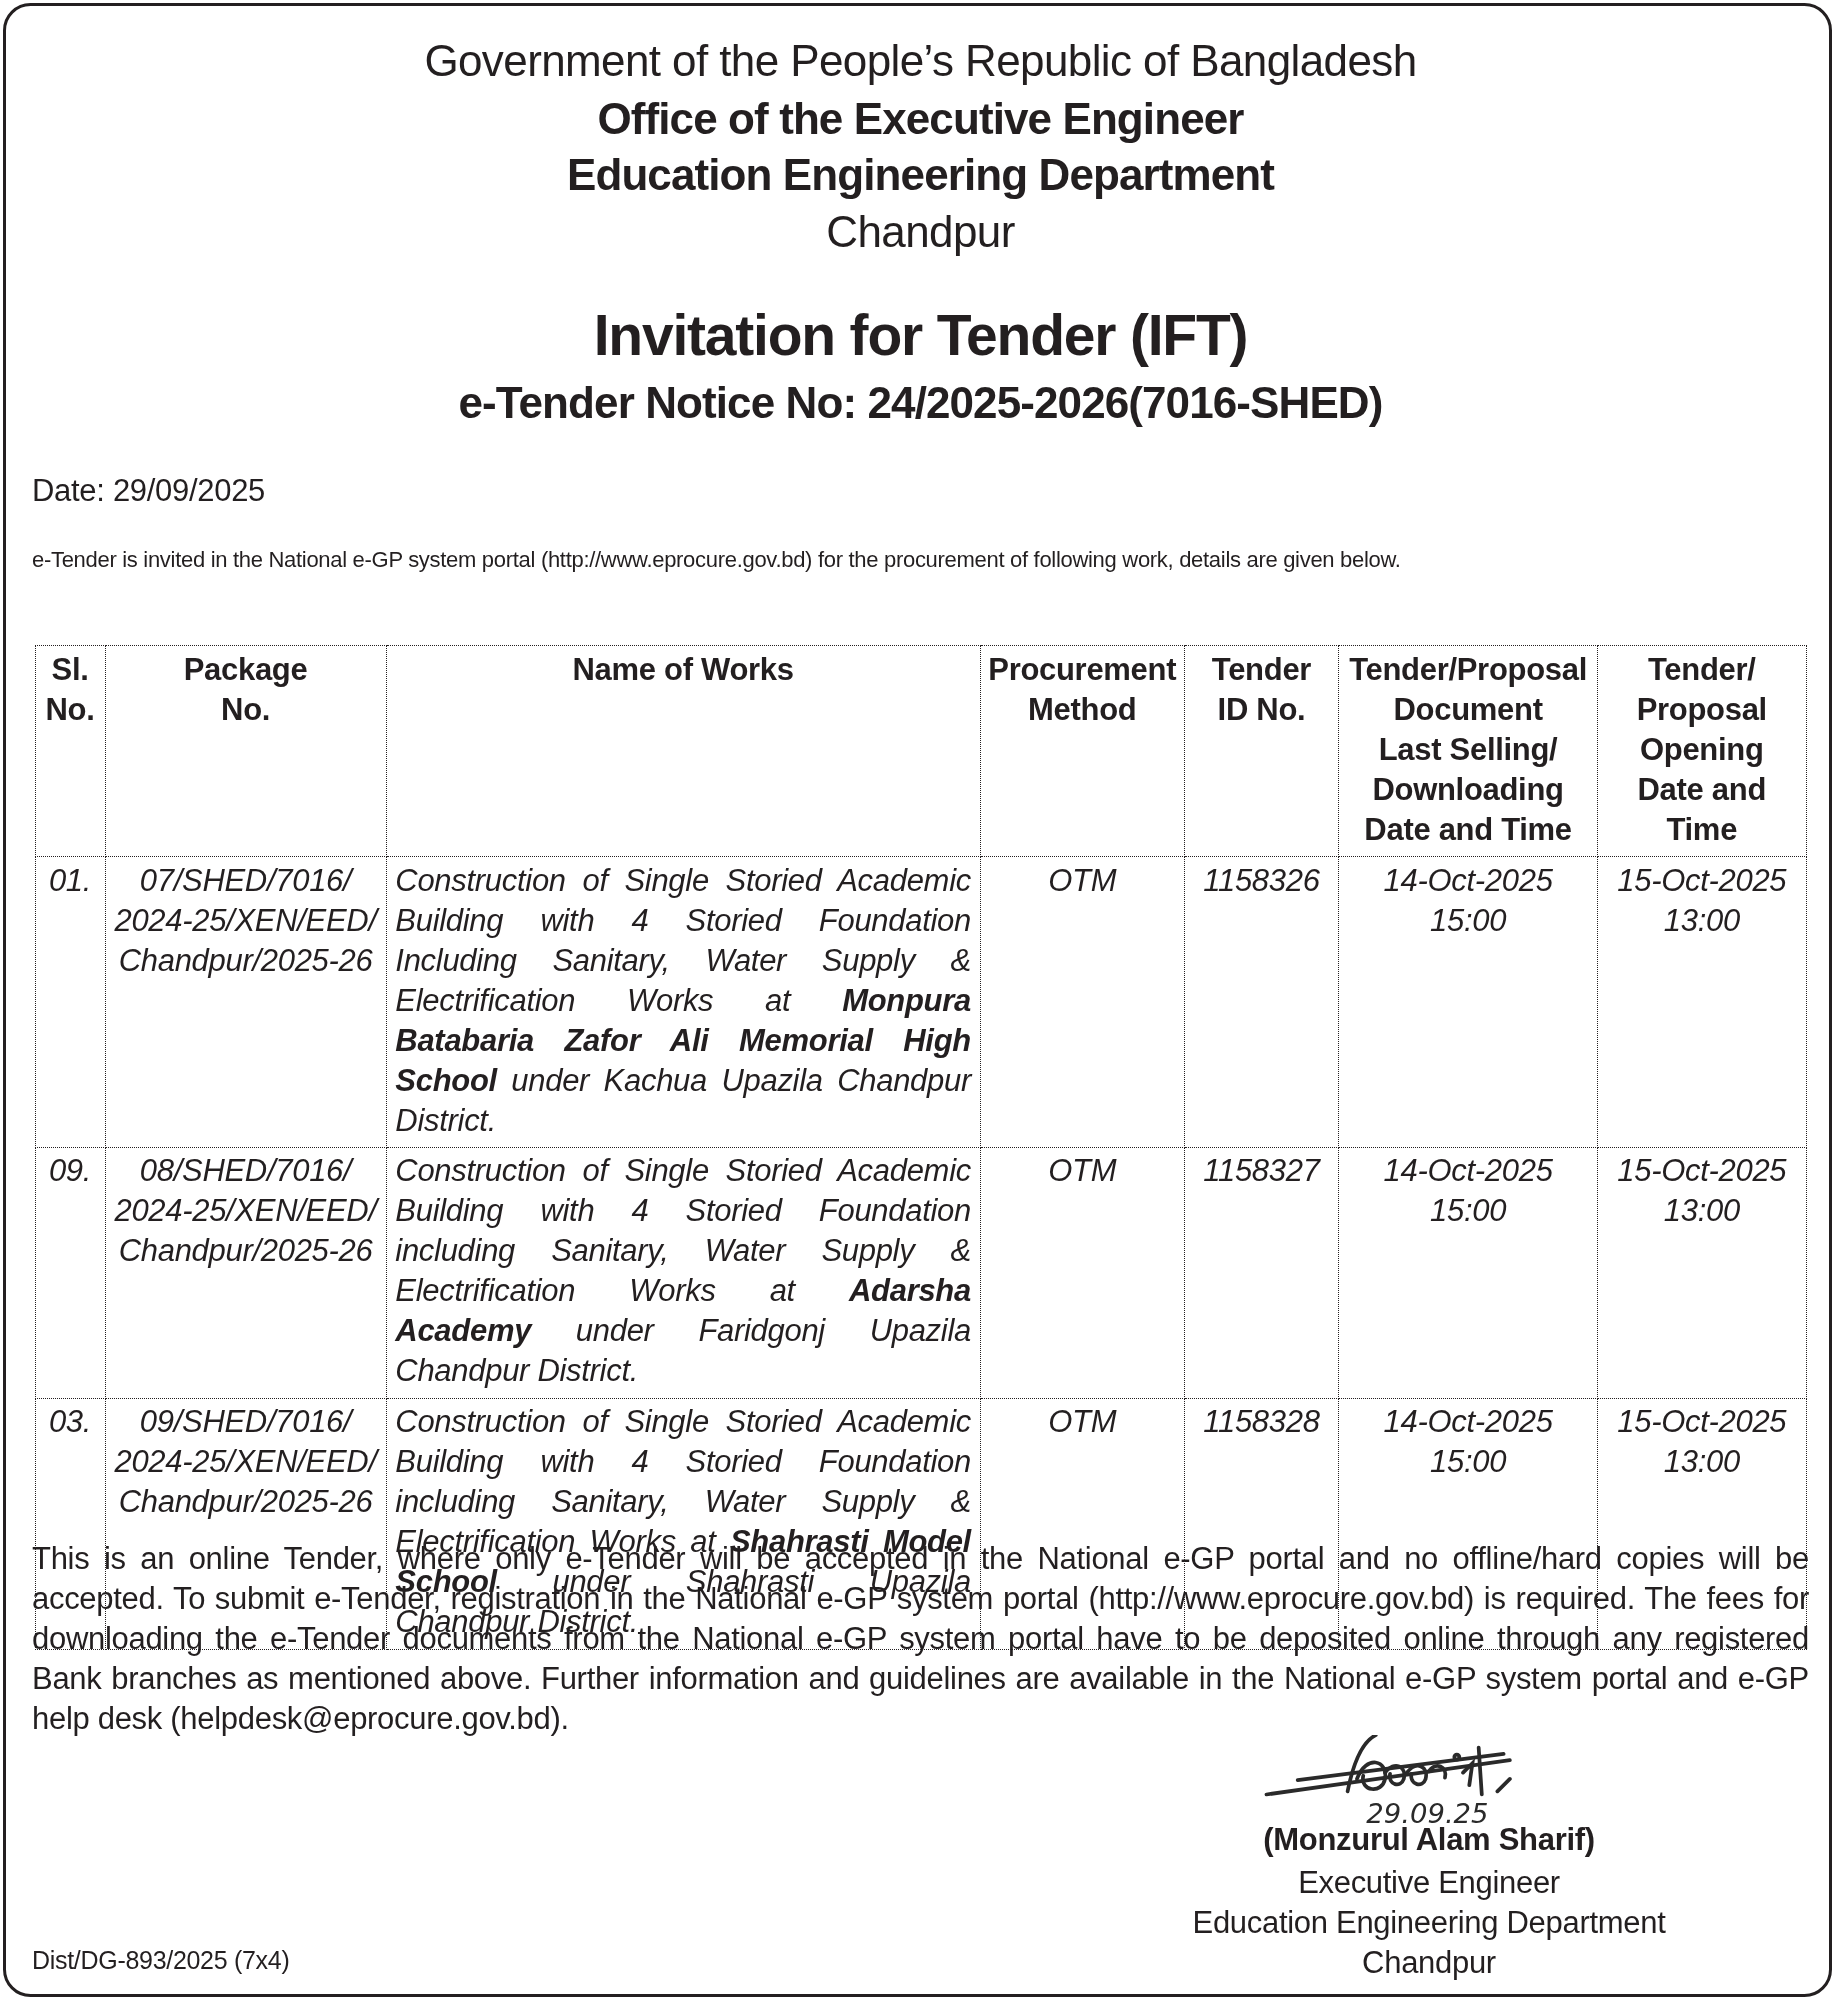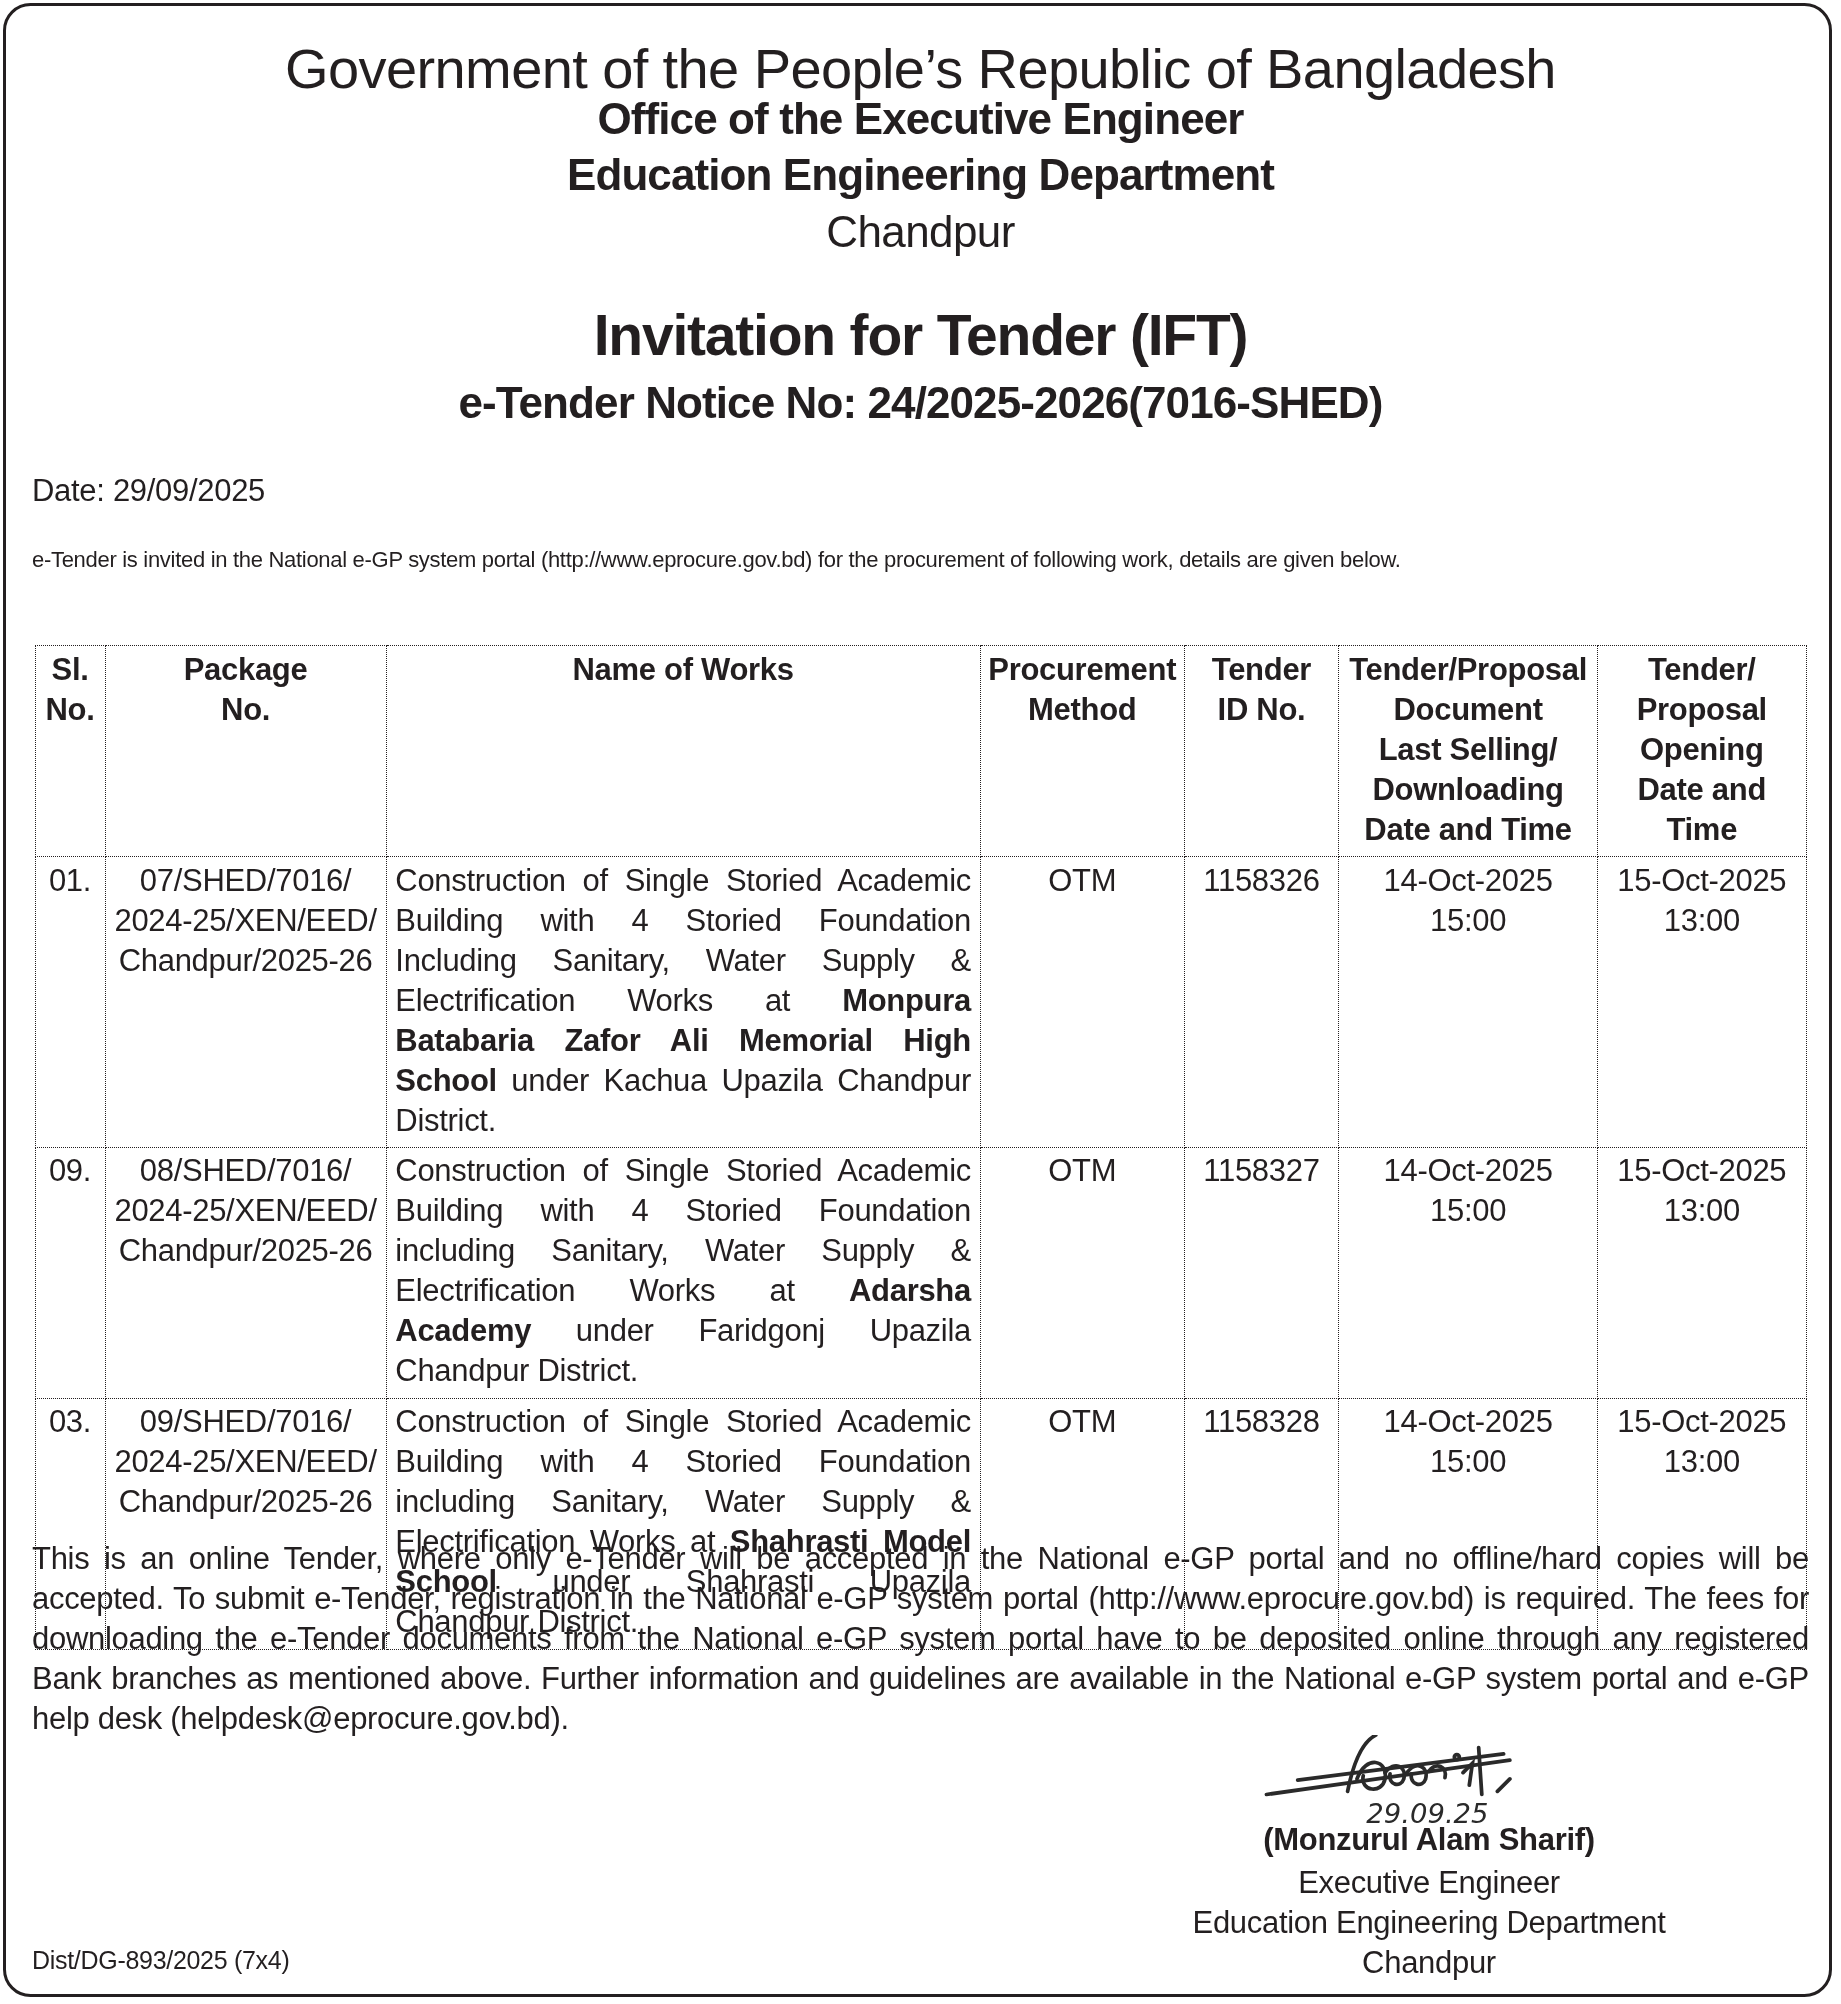--- a/index.html
+++ b/index.html
@@ -9,39 +9,39 @@
     color: #231f20;
   }
   .frame {
     position: absolute; left: 2.5px; top: 2.5px;
     width: 1829px; height: 1994px;
     border: 3.7px solid #231f20; border-radius: 27.5px;
     box-sizing: border-box;
   }
   .content { position: absolute; left: 32px; top: 0; width: 1777px; }
   .hdr { text-align: center; }
-  .h-gov { position: absolute; top: 36px; left: 0; width: 100%; font-size: 56px; letter-spacing: -0.6px; }
+  .h-gov { position: absolute; top: 36px; left: 0; width: 100%; font-size: 44px; letter-spacing: -0.6px; }
   .h-office { position: absolute; top: 94px; left: 0; width: 100%; font-size: 44px; font-weight: bold; letter-spacing: -0.9px; }
   .h-dept { position: absolute; top: 150px; left: 0; width: 100%; font-size: 44px; font-weight: bold; letter-spacing: -0.9px; }
   .h-city { position: absolute; top: 207px; left: 0; width: 100%; font-size: 44px; letter-spacing: -0.6px; }
   .h-title { position: absolute; top: 302px; left: 0; width: 100%; font-size: 57px; font-weight: bold; letter-spacing: -1.2px; }
   .h-notice { position: absolute; top: 378px; left: 0; width: 100%; font-size: 44px; font-weight: bold; letter-spacing: -0.9px; }
 
   .memo-row { position: absolute; top: 473px; left: 0; width: 1777px; font-size: 31px; display: flex; justify-content: space-between; letter-spacing: -0.3px; }
   .intro { position: absolute; top: 540px; left: 0; width: 1777px; font-size: 22px; line-height: 40px; text-align: justify; letter-spacing: -0.3px; }
 
   table.tender {
     position: absolute; top: 645px; left: 2.5px; width: 1772px;
     border-collapse: collapse; font-size: 31px; line-height: 40px; letter-spacing: -0.3px;
   }
   table.tender th, table.tender td {
     border: 1.9px dotted #231f20; vertical-align: top; padding: 3.7px 6.2px 6.2px 6.2px;
   }
   table.tender th { font-weight: bold; text-align: center; height: 196px; }
-  table.tender td { text-align: center; }
+  table.tender td { text-align: center; font-style: italic; }
   table.tender td.works { text-align: justify; text-align-last: left; padding-left: 8.7px; padding-right: 8.7px; }
   .c-sl { width: 57px; }
   .c-pkg { width: 270px; margin-top: 6px; }
   .c-works { width: 599px; }
   .c-method { width: 191px; }
   .c-id { width: 142px; }
   .c-last { width: 246px; }
   .c-open { width: 198px; }
   .row1 td { height: 231px; }
   .row2 td { height: 191px; }

